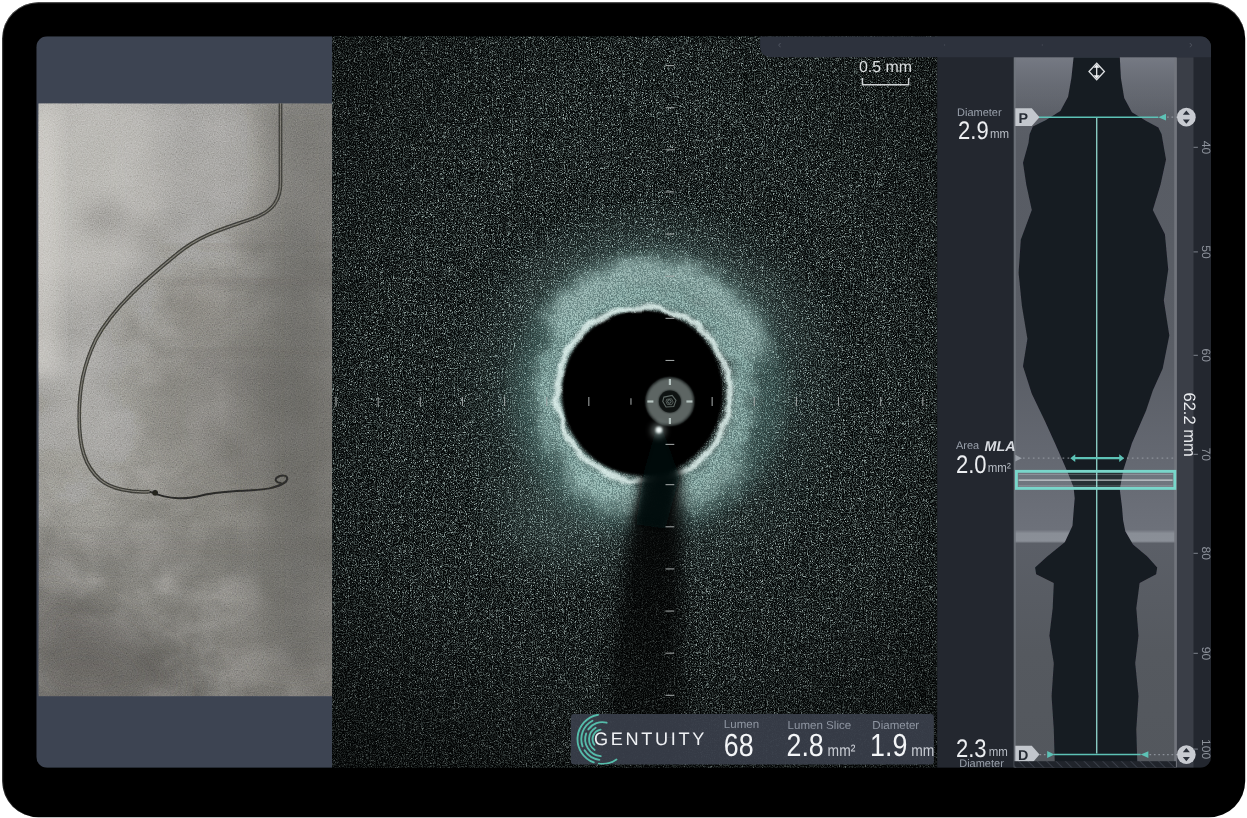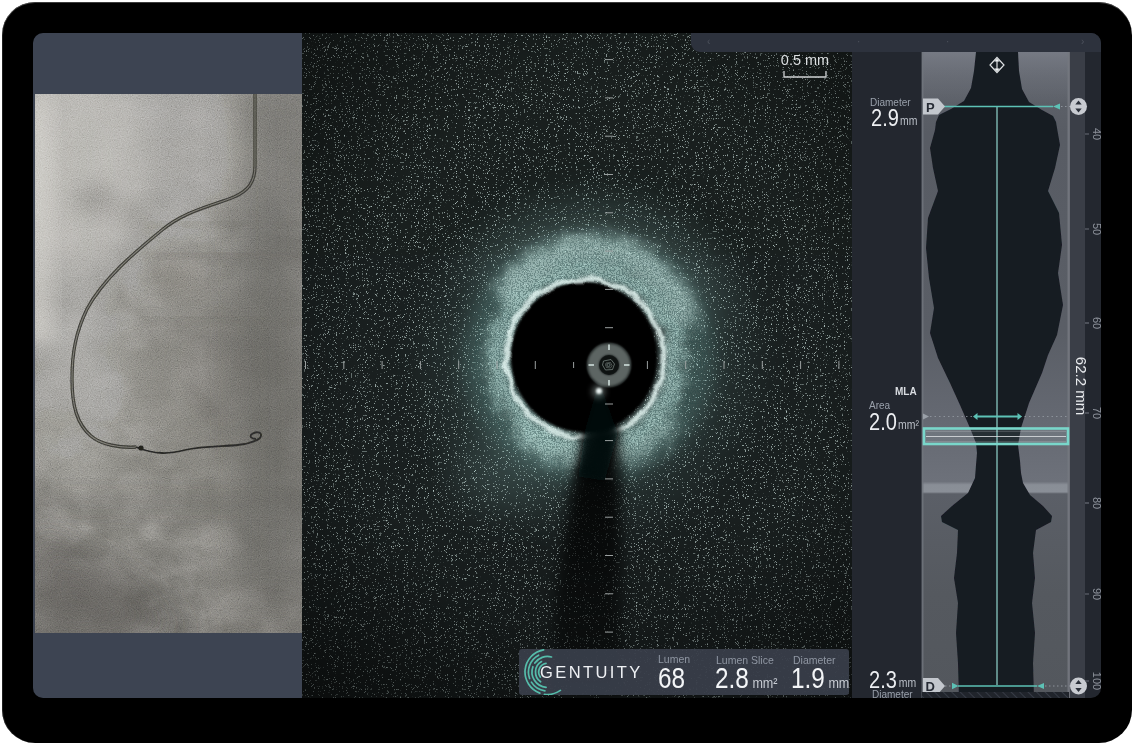--- a/index.html
+++ b/index.html
@@ -359,21 +359,21 @@
           <text x="241" y="380" transform="rotate(90 241 380)">70</text>
           <text x="241" y="470" transform="rotate(90 241 470)">80</text>
           <text x="241" y="561" transform="rotate(90 241 561)">90</text>
           <text x="241" y="648" transform="rotate(90 241 648)">100</text>
         </g>
         <text x="224" y="353" transform="rotate(90 224 353)" fill="#e9ebee" font-size="15" text-anchor="middle" font-family="Liberation Sans, sans-serif">62.2 mm</text>
       </svg>
       <div class="rlab" style="left:18px;top:64px;">Diameter</div>
       <div class="rval" style="left:19px;top:73px;">2.9<span class="runit" style="position:static;margin-left:-2px;"> mm</span></div>
       <div class="rlab" style="left:17px;top:367px;">Area</div>
-      <div class="rlab" style="left:43px;top:353px;color:#d9dce1;font-weight:bold;font-size:10px;">MLA</div>
+      <div class="rlab" style="left:43px;top:365px;color:#d9dce1;font-weight:bold;font-size:13px;font-style:italic;">MLA</div>
       <div class="rval" style="left:17px;top:377px;">2.0<span class="runit" style="position:static;margin-left:-2px;"> mm²</span></div>
       <div class="rval" style="left:17px;top:635px;">2.3<span class="runit" style="position:static;margin-left:-1px;"> mm</span></div>
       <div class="rlab" style="left:20px;top:656px;">Diameter</div>
     </div>
     <div id="topbar">
       <span class="barmark" style="left:16px;">‹</span>
       <span class="barmark" style="left:166px;">·</span>
       <span class="barmark" style="left:255px;">·</span>
       <span class="barmark" style="left:390px;">›</span>
     </div>

